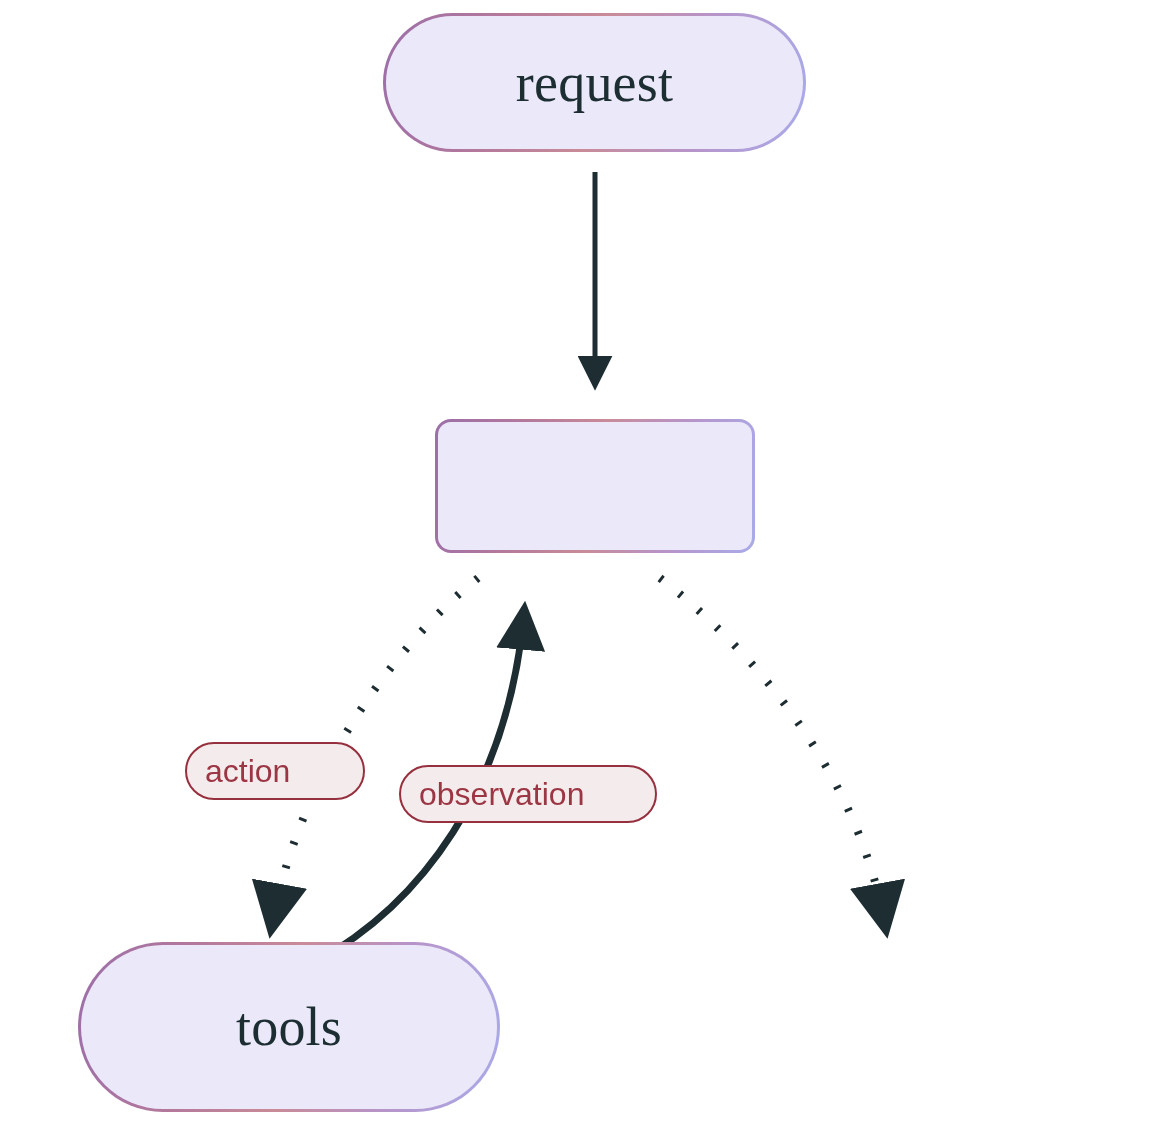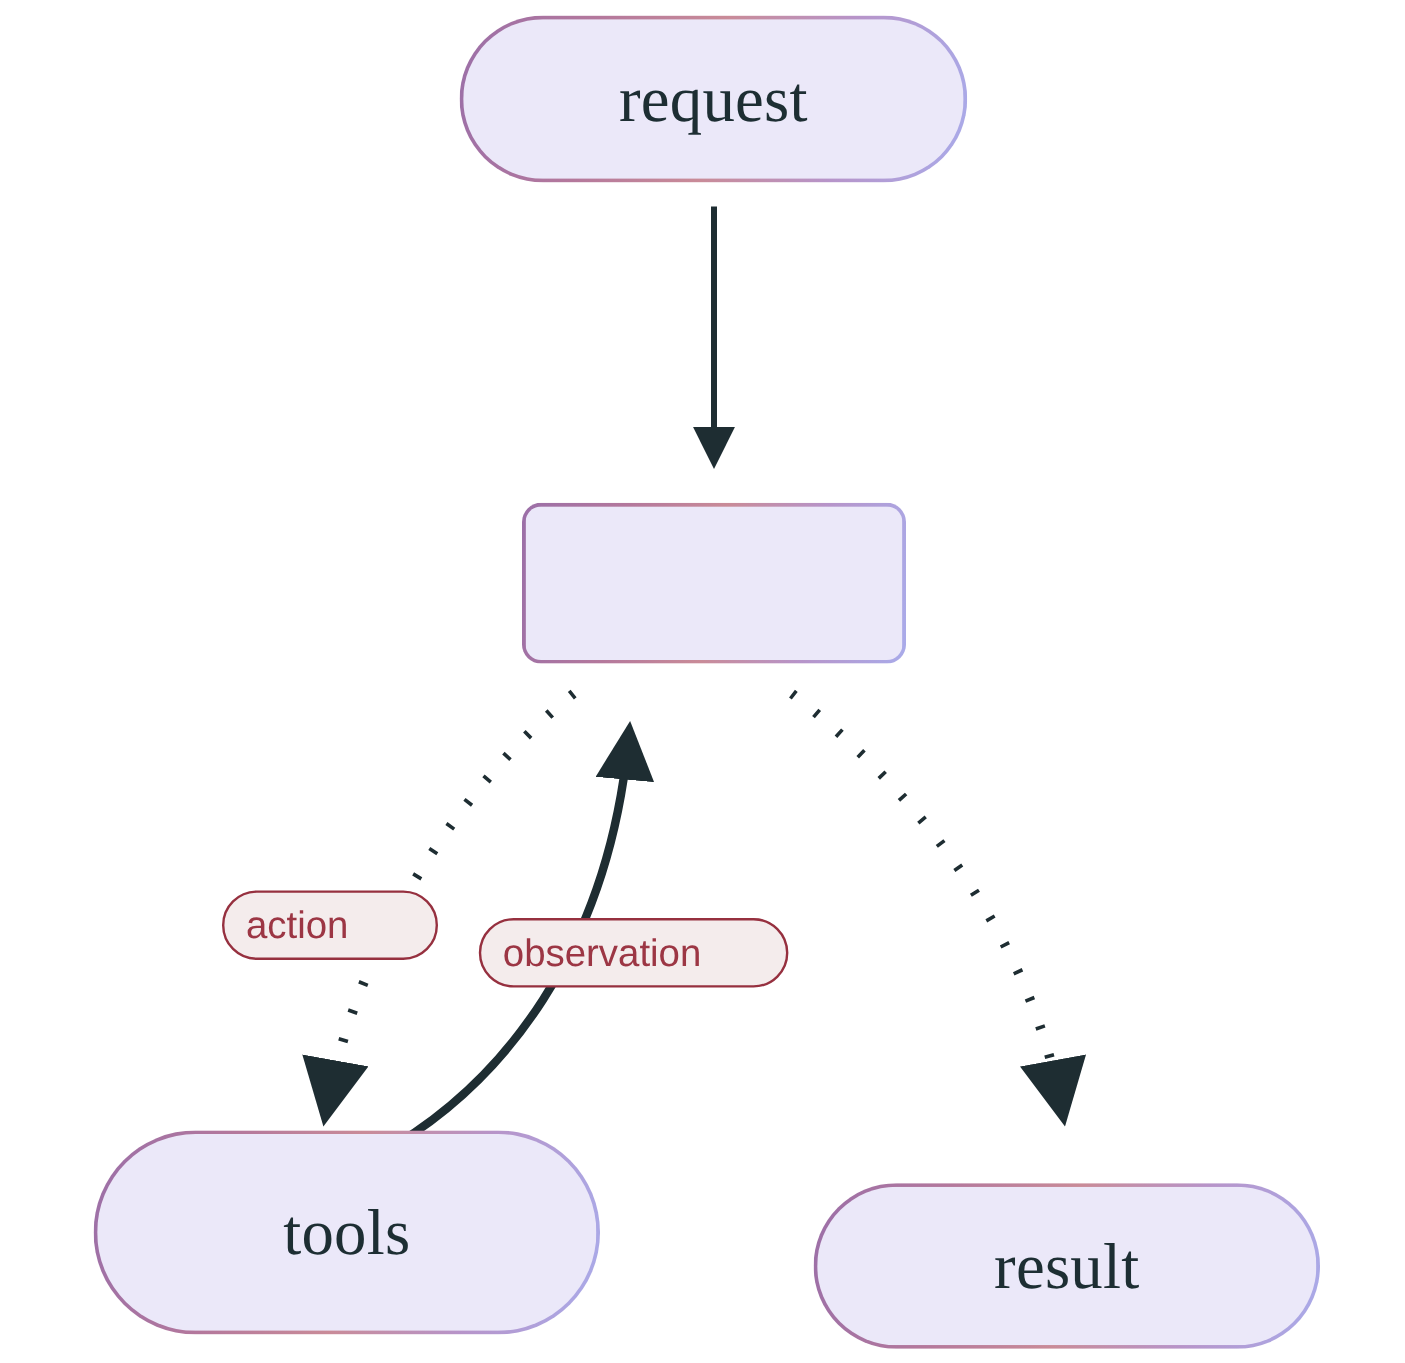--- a/index.html
+++ b/index.html
@@ -101,23 +101,20 @@
   </div>
 
   <div class="node rect" id="node-agent">
     <span></span>
   </div>
 
   <div class="node stadium" id="node-tools">
     <span>tools</span>
   </div>
 
-  <div class="node stadium" id="node-result">
-    <span>result</span>
-  </div>
 
   <div class="edge-label" id="label-action">
     <span>action</span>
   </div>
 
   <div class="edge-label" id="label-observation">
     <span>observation</span>
   </div>
 
 </div>

